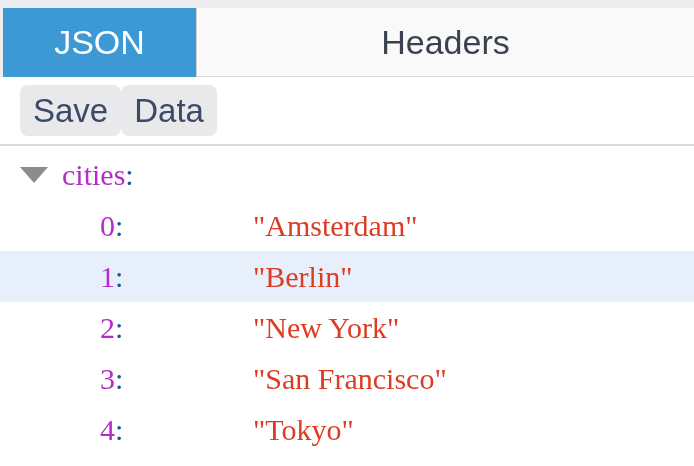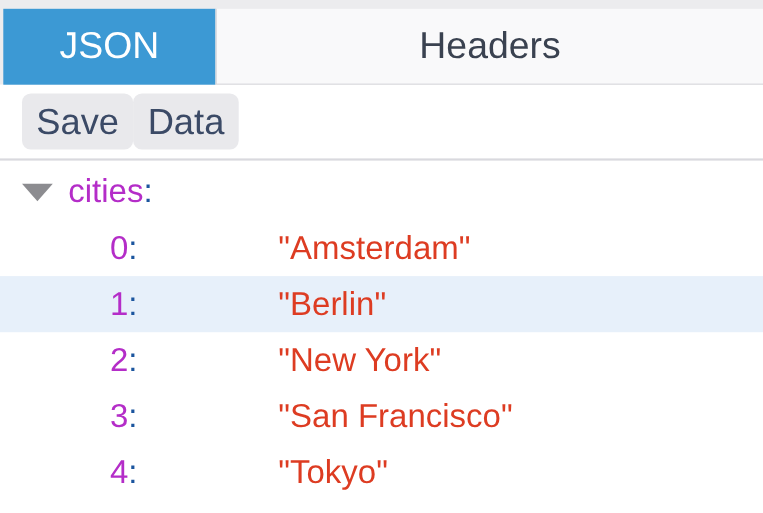--- a/index.html
+++ b/index.html
@@ -64,21 +64,21 @@
     background: #e9e9ec;
     border: none;
     border-radius: 8px;
     padding: 5px 13px;
     line-height: 1.25;
     cursor: default;
   }
   
   .tree {
     padding-top: 3px;
-    font-family: Liberation Sans, sans-serif;
+    font-family: Liberation Serif, serif;
     font-size: 30px;
   }
   .trow {
     height: 51px;
     display: flex;
     align-items: center;
     white-space: pre;
   }
   .trow.highlighted { background: var(--highlight-row); }
   .root-row { padding-left: 20px; }

